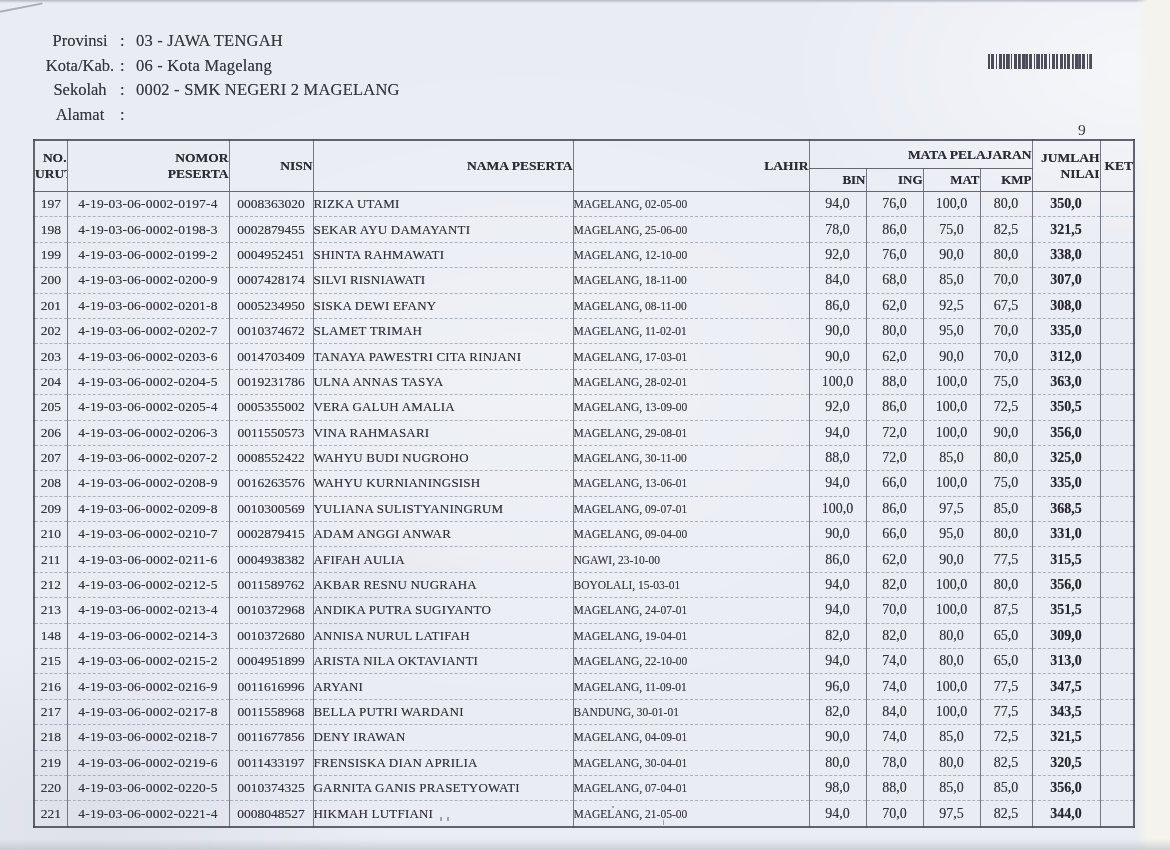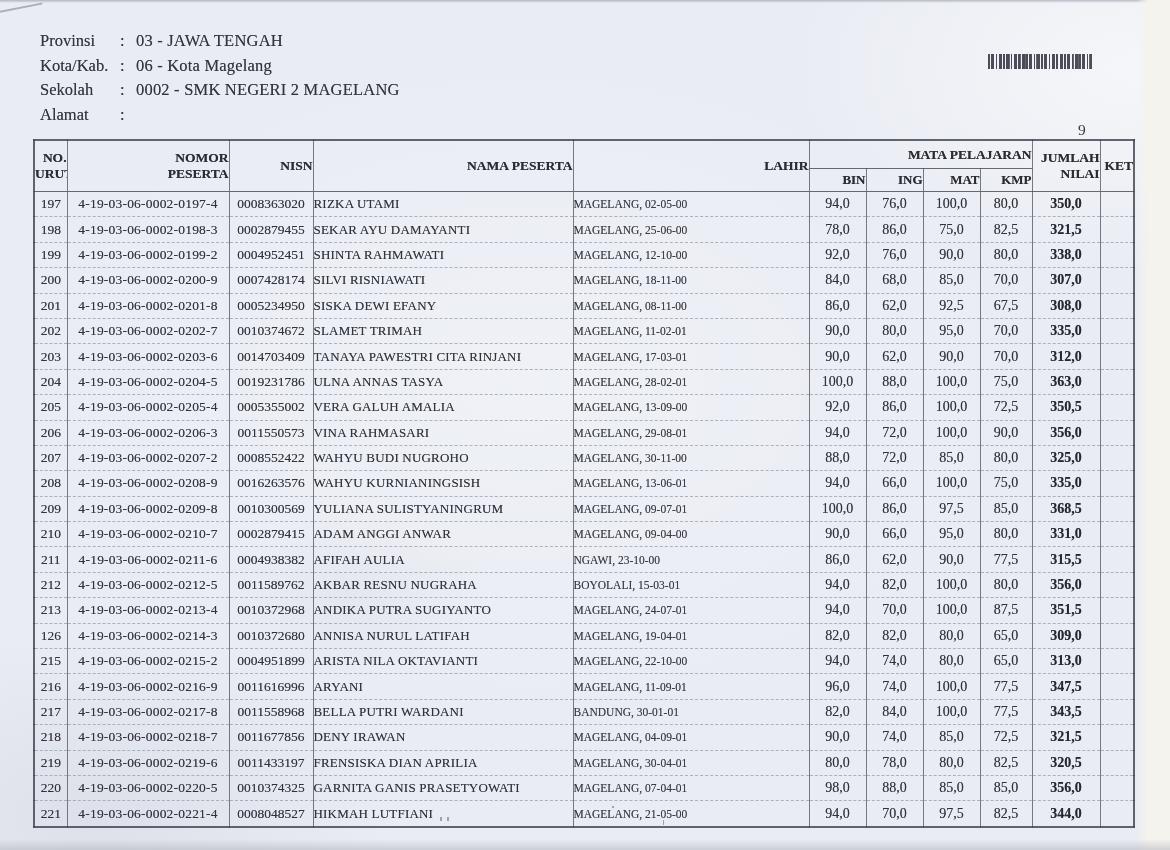--- a/index.html
+++ b/index.html
@@ -22,21 +22,21 @@
   .strip-bottom{position:absolute;bottom:0;left:0;right:0;height:11px;
     background:linear-gradient(180deg, rgba(188,191,199,0) 0%, rgba(178,182,191,0.55) 100%);}
   .scratch{position:absolute;left:-5px;top:7px;width:48px;height:2px;background:#6d7280;
     transform:rotate(-11deg);opacity:.5;border-radius:1px;}
   .speck{position:absolute;background:#7d8292;opacity:.7;}
 
   
   .doc-header{position:absolute;left:40px;top:29px;font-size:16.5px;line-height:24.5px;
     color:#33343e;text-shadow:0 0 0.5px rgba(46,48,62,0.55);}
   .hline{display:flex;}
-  .hlabel{width:80px;}
+  .hlabel{width:80px;text-align:center;}
   .hcolon{width:16px;text-align:left;}
   .hvalue{letter-spacing:0.2px;}
 
   .barcode{position:absolute;left:988px;top:54px;width:104px;height:15px;opacity:.88;
     background:
       repeating-linear-gradient(90deg, #343742 0px, #343742 1.6px, transparent 1.6px, transparent 3.1px, #343742 3.1px, #343742 6.2px, transparent 6.2px, transparent 7.6px),
       repeating-linear-gradient(90deg, rgba(52,55,66,0.85) 0px, rgba(52,55,66,0.85) 1px, transparent 1px, transparent 5.3px);
     filter:blur(0.3px);}
   .page-number{position:absolute;left:1078px;top:121px;font-size:15.5px;color:#3a3b45;}
 
@@ -362,21 +362,21 @@
           <td class="c-nama">ANDIKA PUTRA SUGIYANTO</td>
           <td class="c-lahir">MAGELANG, 24-07-01</td>
           <td class="c-bin">94,0</td>
           <td class="c-ing">70,0</td>
           <td class="c-mat">100,0</td>
           <td class="c-kmp">87,5</td>
           <td class="c-jumlah">351,5</td>
           <td class="c-ket"></td>
         </tr>
         <tr>
-          <td class="c-no">126</td>
+          <td class="c-no">148</td>
           <td class="c-nomor">4-19-03-06-0002-0214-3</td>
           <td class="c-nisn">0010372680</td>
           <td class="c-nama">ANNISA NURUL LATIFAH</td>
           <td class="c-lahir">MAGELANG, 19-04-01</td>
           <td class="c-bin">82,0</td>
           <td class="c-ing">82,0</td>
           <td class="c-mat">80,0</td>
           <td class="c-kmp">65,0</td>
           <td class="c-jumlah">309,0</td>
           <td class="c-ket"></td>

